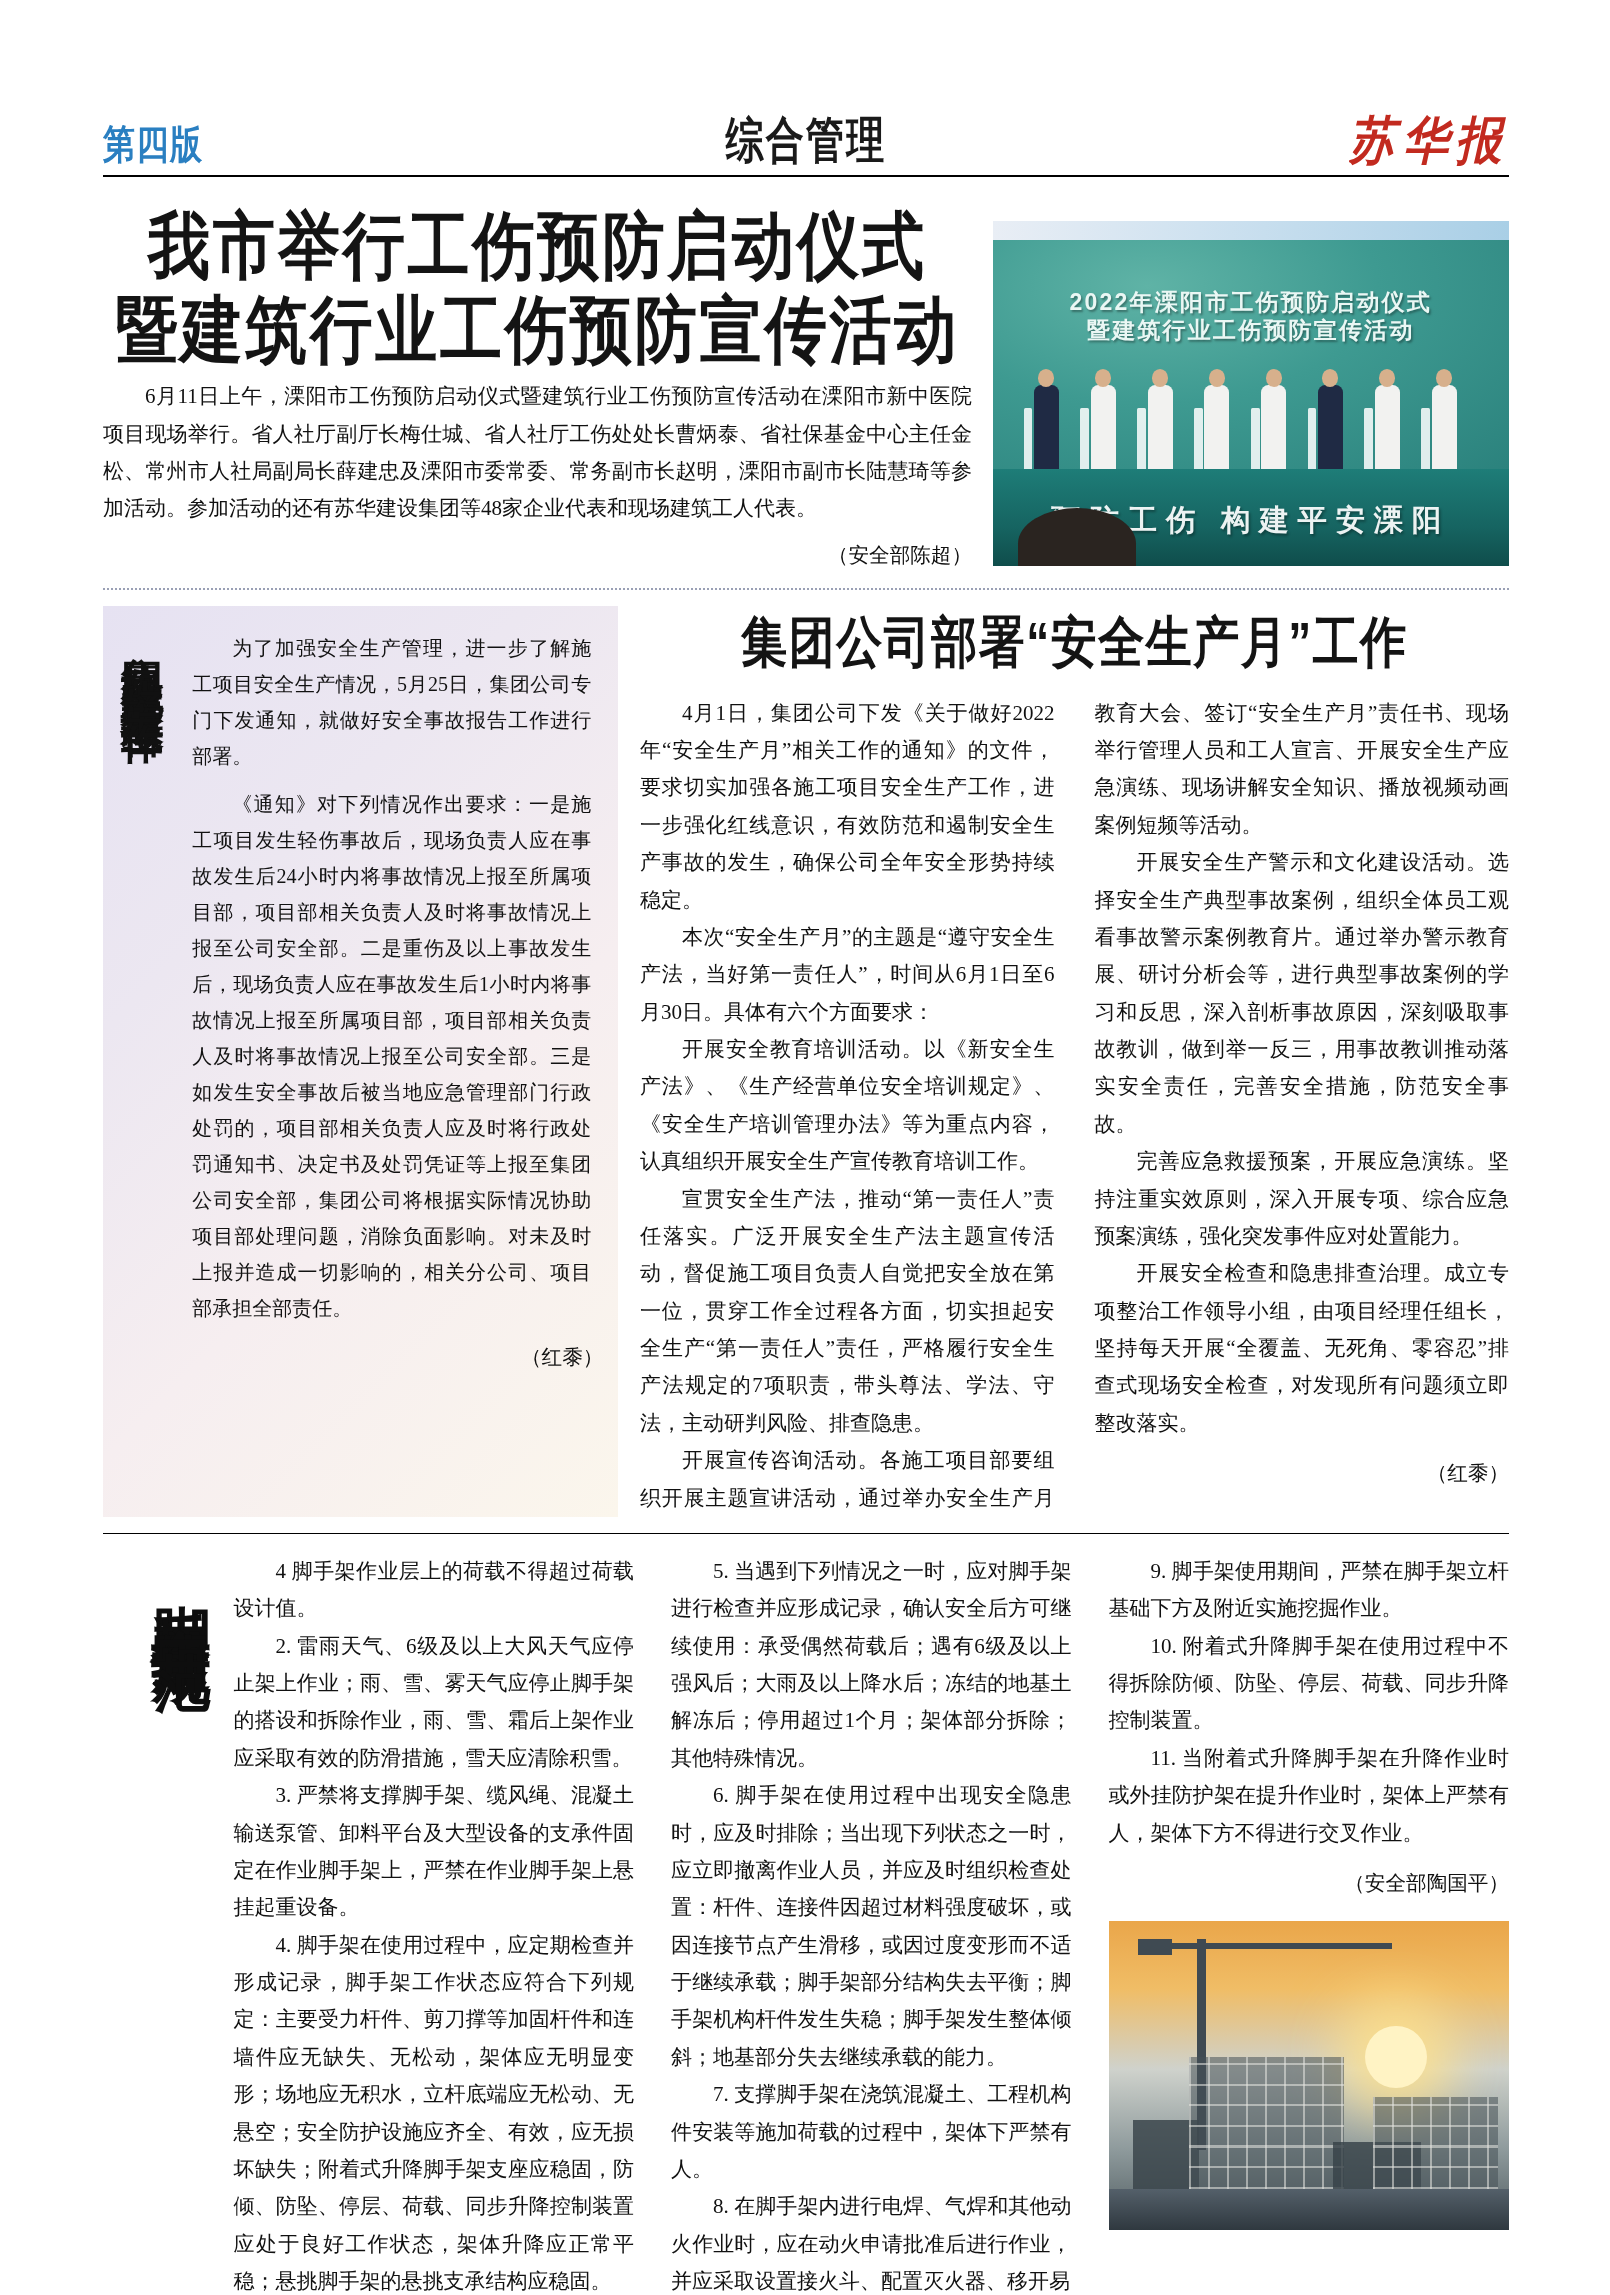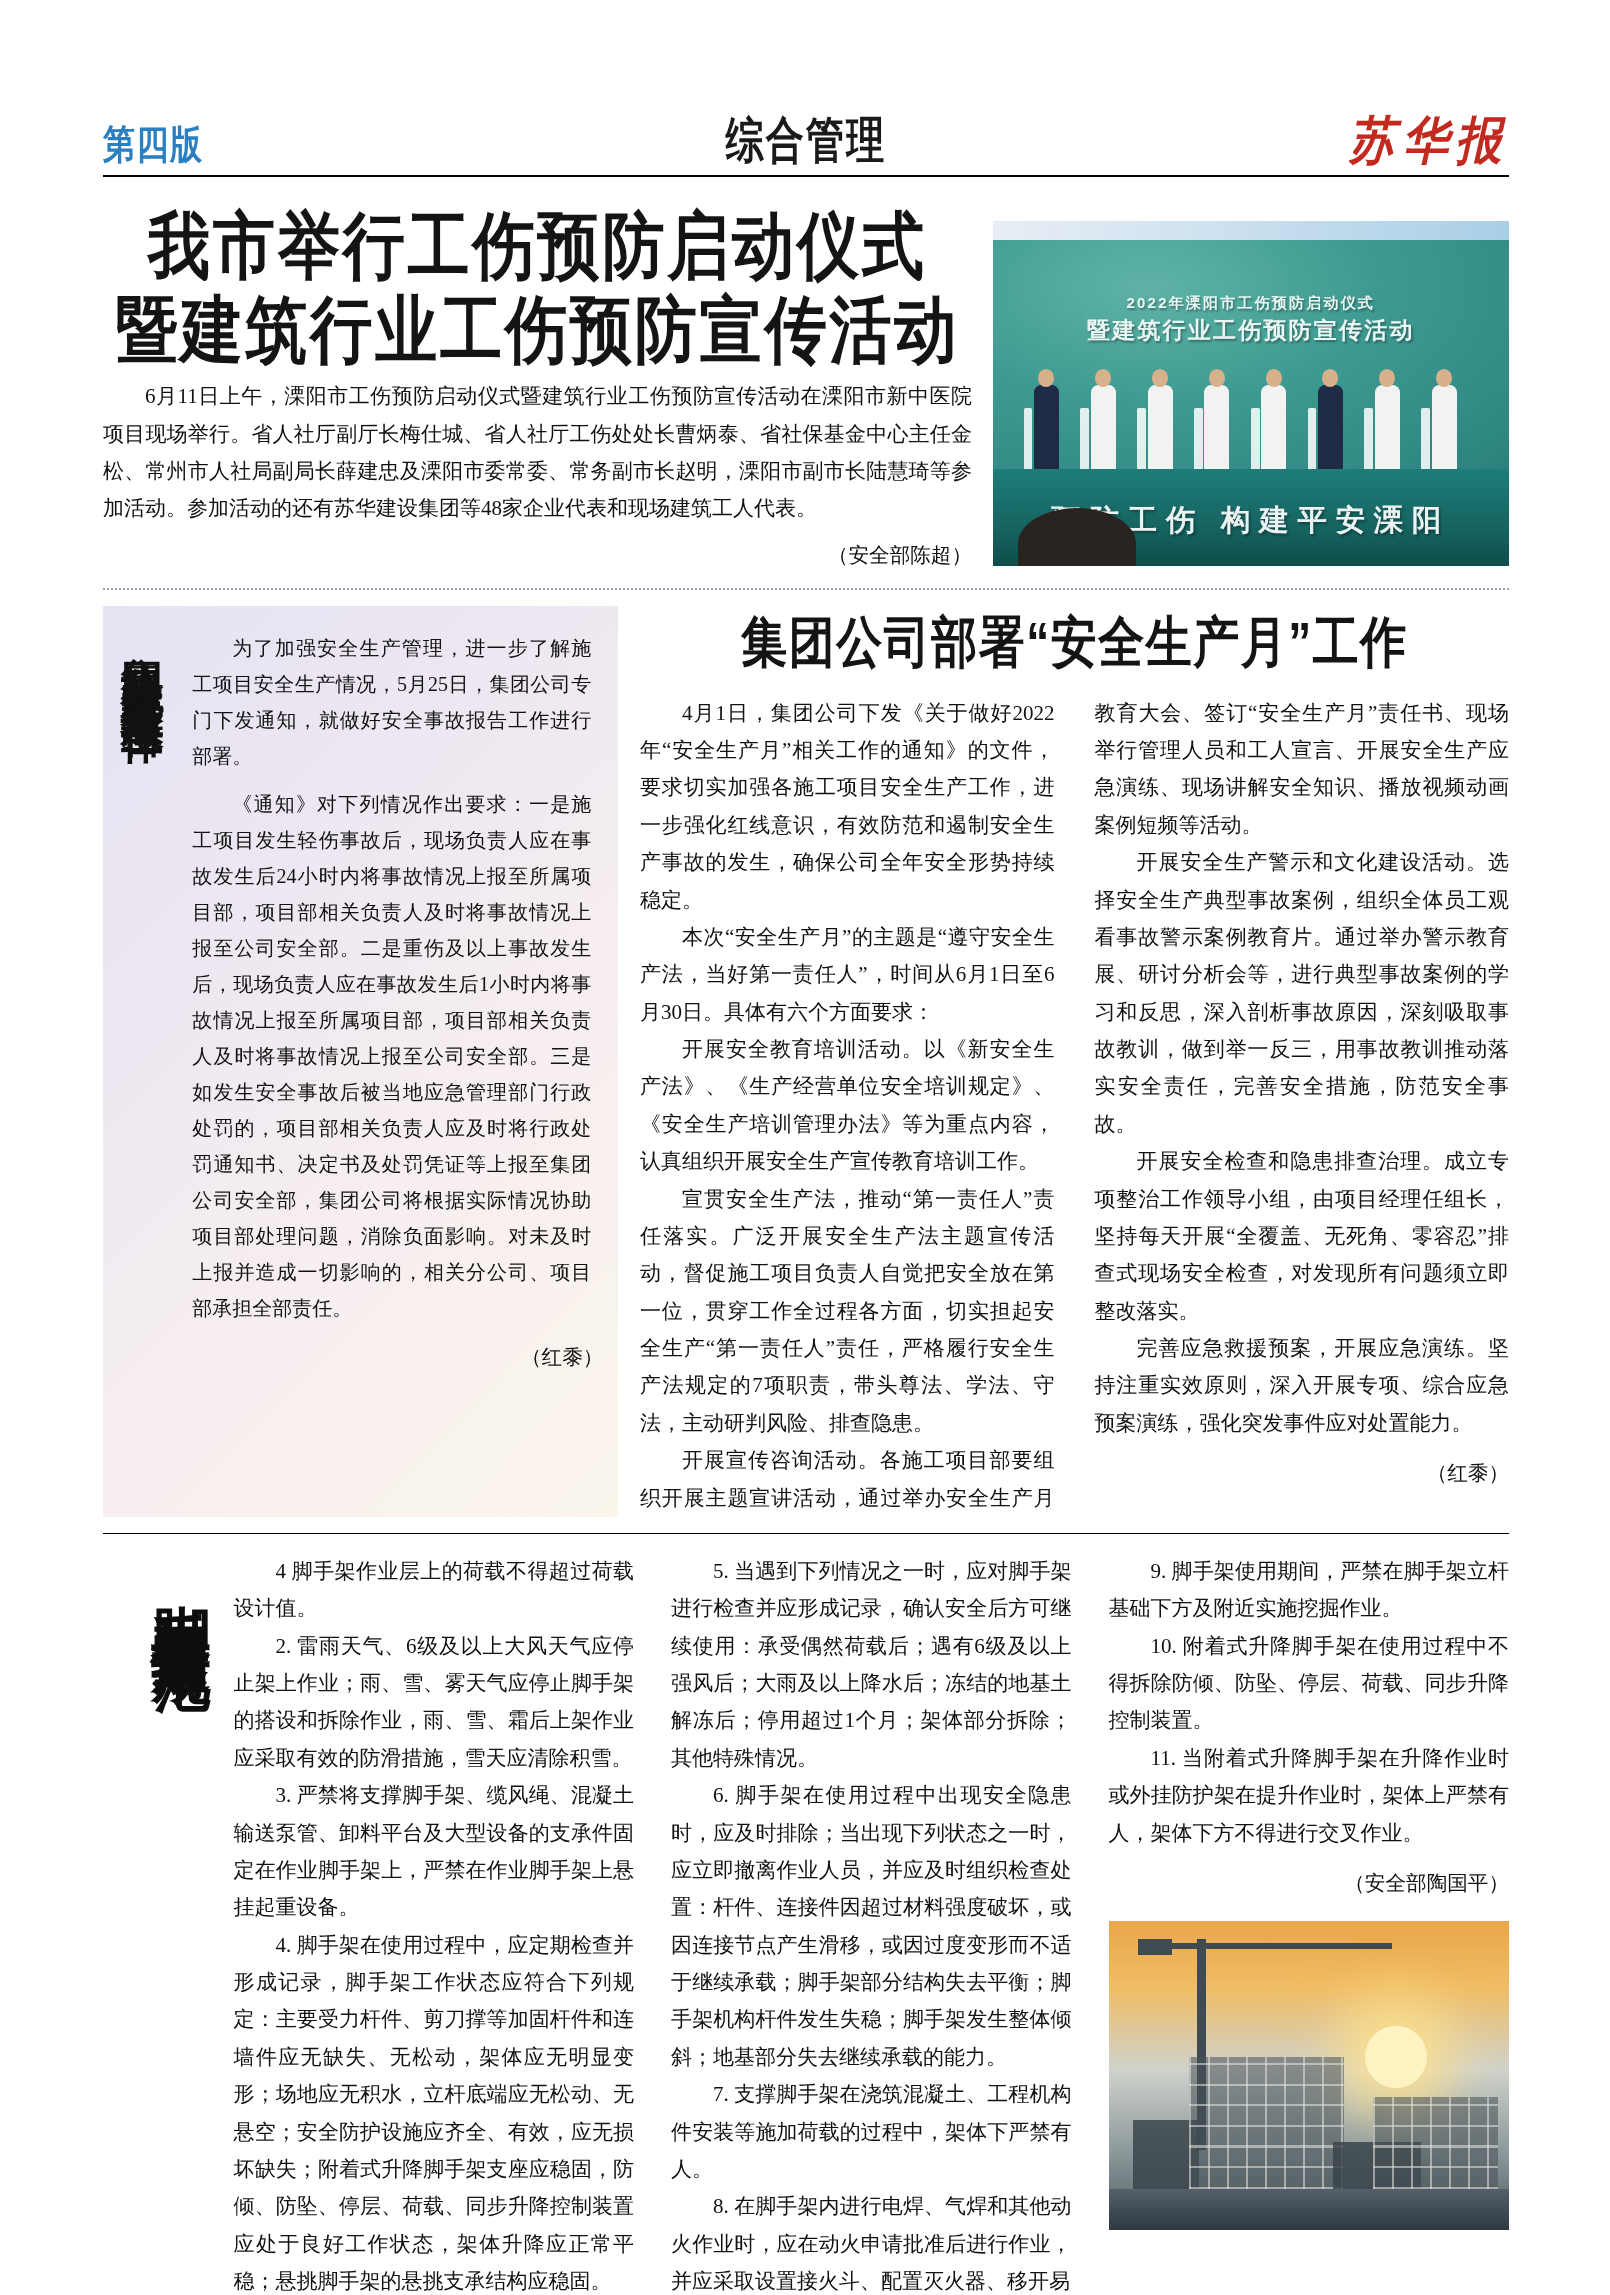--- a/index.html
+++ b/index.html
@@ -134,21 +134,21 @@
   .photo .banner {
     position: absolute; left: 0; top: 19px; width: 100%; height: 230px;
     background: radial-gradient(ellipse at 30% 20%, #5fb3a6 0%, #3e9a91 45%, #2b827d 100%);
   }
   .photo .btxt {
     position: absolute; width: 100%; text-align: center; color: #eaf7f4;
     font-weight: bold; font-family: "Liberation Sans", sans-serif;
     text-shadow: 1.5px 1.5px 2.2px rgba(0,0,0,.35);
     letter-spacing: 2.2px;
   }
-  .photo .btxt1 { top: 73px; font-size: 15px; }
+  .photo .btxt1 { top: 66px; font-size: 23px; }
   .photo .btxt2 { top: 94px; font-size: 23px; }
   .photo .stage {
     position: absolute; left: 0; bottom: 0; width: 100%; height: 97px;
     background: linear-gradient(180deg,#1e7d78 0%, #166461 60%, #0f4d4b 100%);
   }
   .photo .slogan {
     position: absolute; bottom: 25px; width: 100%; text-align: center;
     color: #ffffff; font-size: 29.4px; font-weight: bold; letter-spacing: 8.8px;
     font-family: "Liberation Sans", sans-serif; opacity: .92;
     text-shadow: 1.5px 1.5px 2.9px rgba(0,0,0,.4);
@@ -376,22 +376,22 @@
 
     <div class="s2-main">
       <div class="headline2">集团公司部署“安全生产月”工作</div>
       <div class="body-text two-col">
         <p>4月1日，集团公司下发《关于做好2022年“安全生产月”相关工作的通知》的文件，要求切实加强各施工项目安全生产工作，进一步强化红线意识，有效防范和遏制安全生产事故的发生，确保公司全年安全形势持续稳定。</p>
         <p>本次“安全生产月”的主题是“遵守安全生产法，当好第一责任人”，时间从6月1日至6月30日。具体有六个方面要求：</p>
         <p>开展安全教育培训活动。以《新安全生产法》、《生产经营单位安全培训规定》、《安全生产培训管理办法》等为重点内容，认真组织开展安全生产宣传教育培训工作。</p>
         <p>宣贯安全生产法，推动“第一责任人”责任落实。广泛开展安全生产法主题宣传活动，督促施工项目负责人自觉把安全放在第一位，贯穿工作全过程各方面，切实担起安全生产“第一责任人”责任，严格履行安全生产法规定的7项职责，带头尊法、学法、守法，主动研判风险、排查隐患。</p>
         <p>开展宣传咨询活动。各施工项目部要组织开展主题宣讲活动，通过举办安全生产月教育大会、签订“安全生产月”责任书、现场举行管理人员和工人宣言、开展安全生产应急演练、现场讲解安全知识、播放视频动画案例短频等活动。</p>
         <p>开展安全生产警示和文化建设活动。选择安全生产典型事故案例，组织全体员工观看事故警示案例教育片。通过举办警示教育展、研讨分析会等，进行典型事故案例的学习和反思，深入剖析事故原因，深刻吸取事故教训，做到举一反三，用事故教训推动落实安全责任，完善安全措施，防范安全事故。</p>
+        <p>完善应急救援预案，开展应急演练。坚持注重实效原则，深入开展专项、综合应急预案演练，强化突发事件应对处置能力。</p>
         <p>开展安全检查和隐患排查治理。成立专项整治工作领导小组，由项目经理任组长，坚持每天开展“全覆盖、无死角、零容忍”排查式现场安全检查，对发现所有问题须立即整改落实。</p>
-        <p>完善应急救援预案，开展应急演练。坚持注重实效原则，深入开展专项、综合应急预案演练，强化突发事件应对处置能力。</p>
         <div class="byline">（红黍）</div>
       </div>
     </div>
   </div>
 
   <div class="solid-sep"></div>
 
   <div class="story3">
     <div class="s3-vtitle">脚手架安全使用规范</div>
     <div class="s3-cols">

